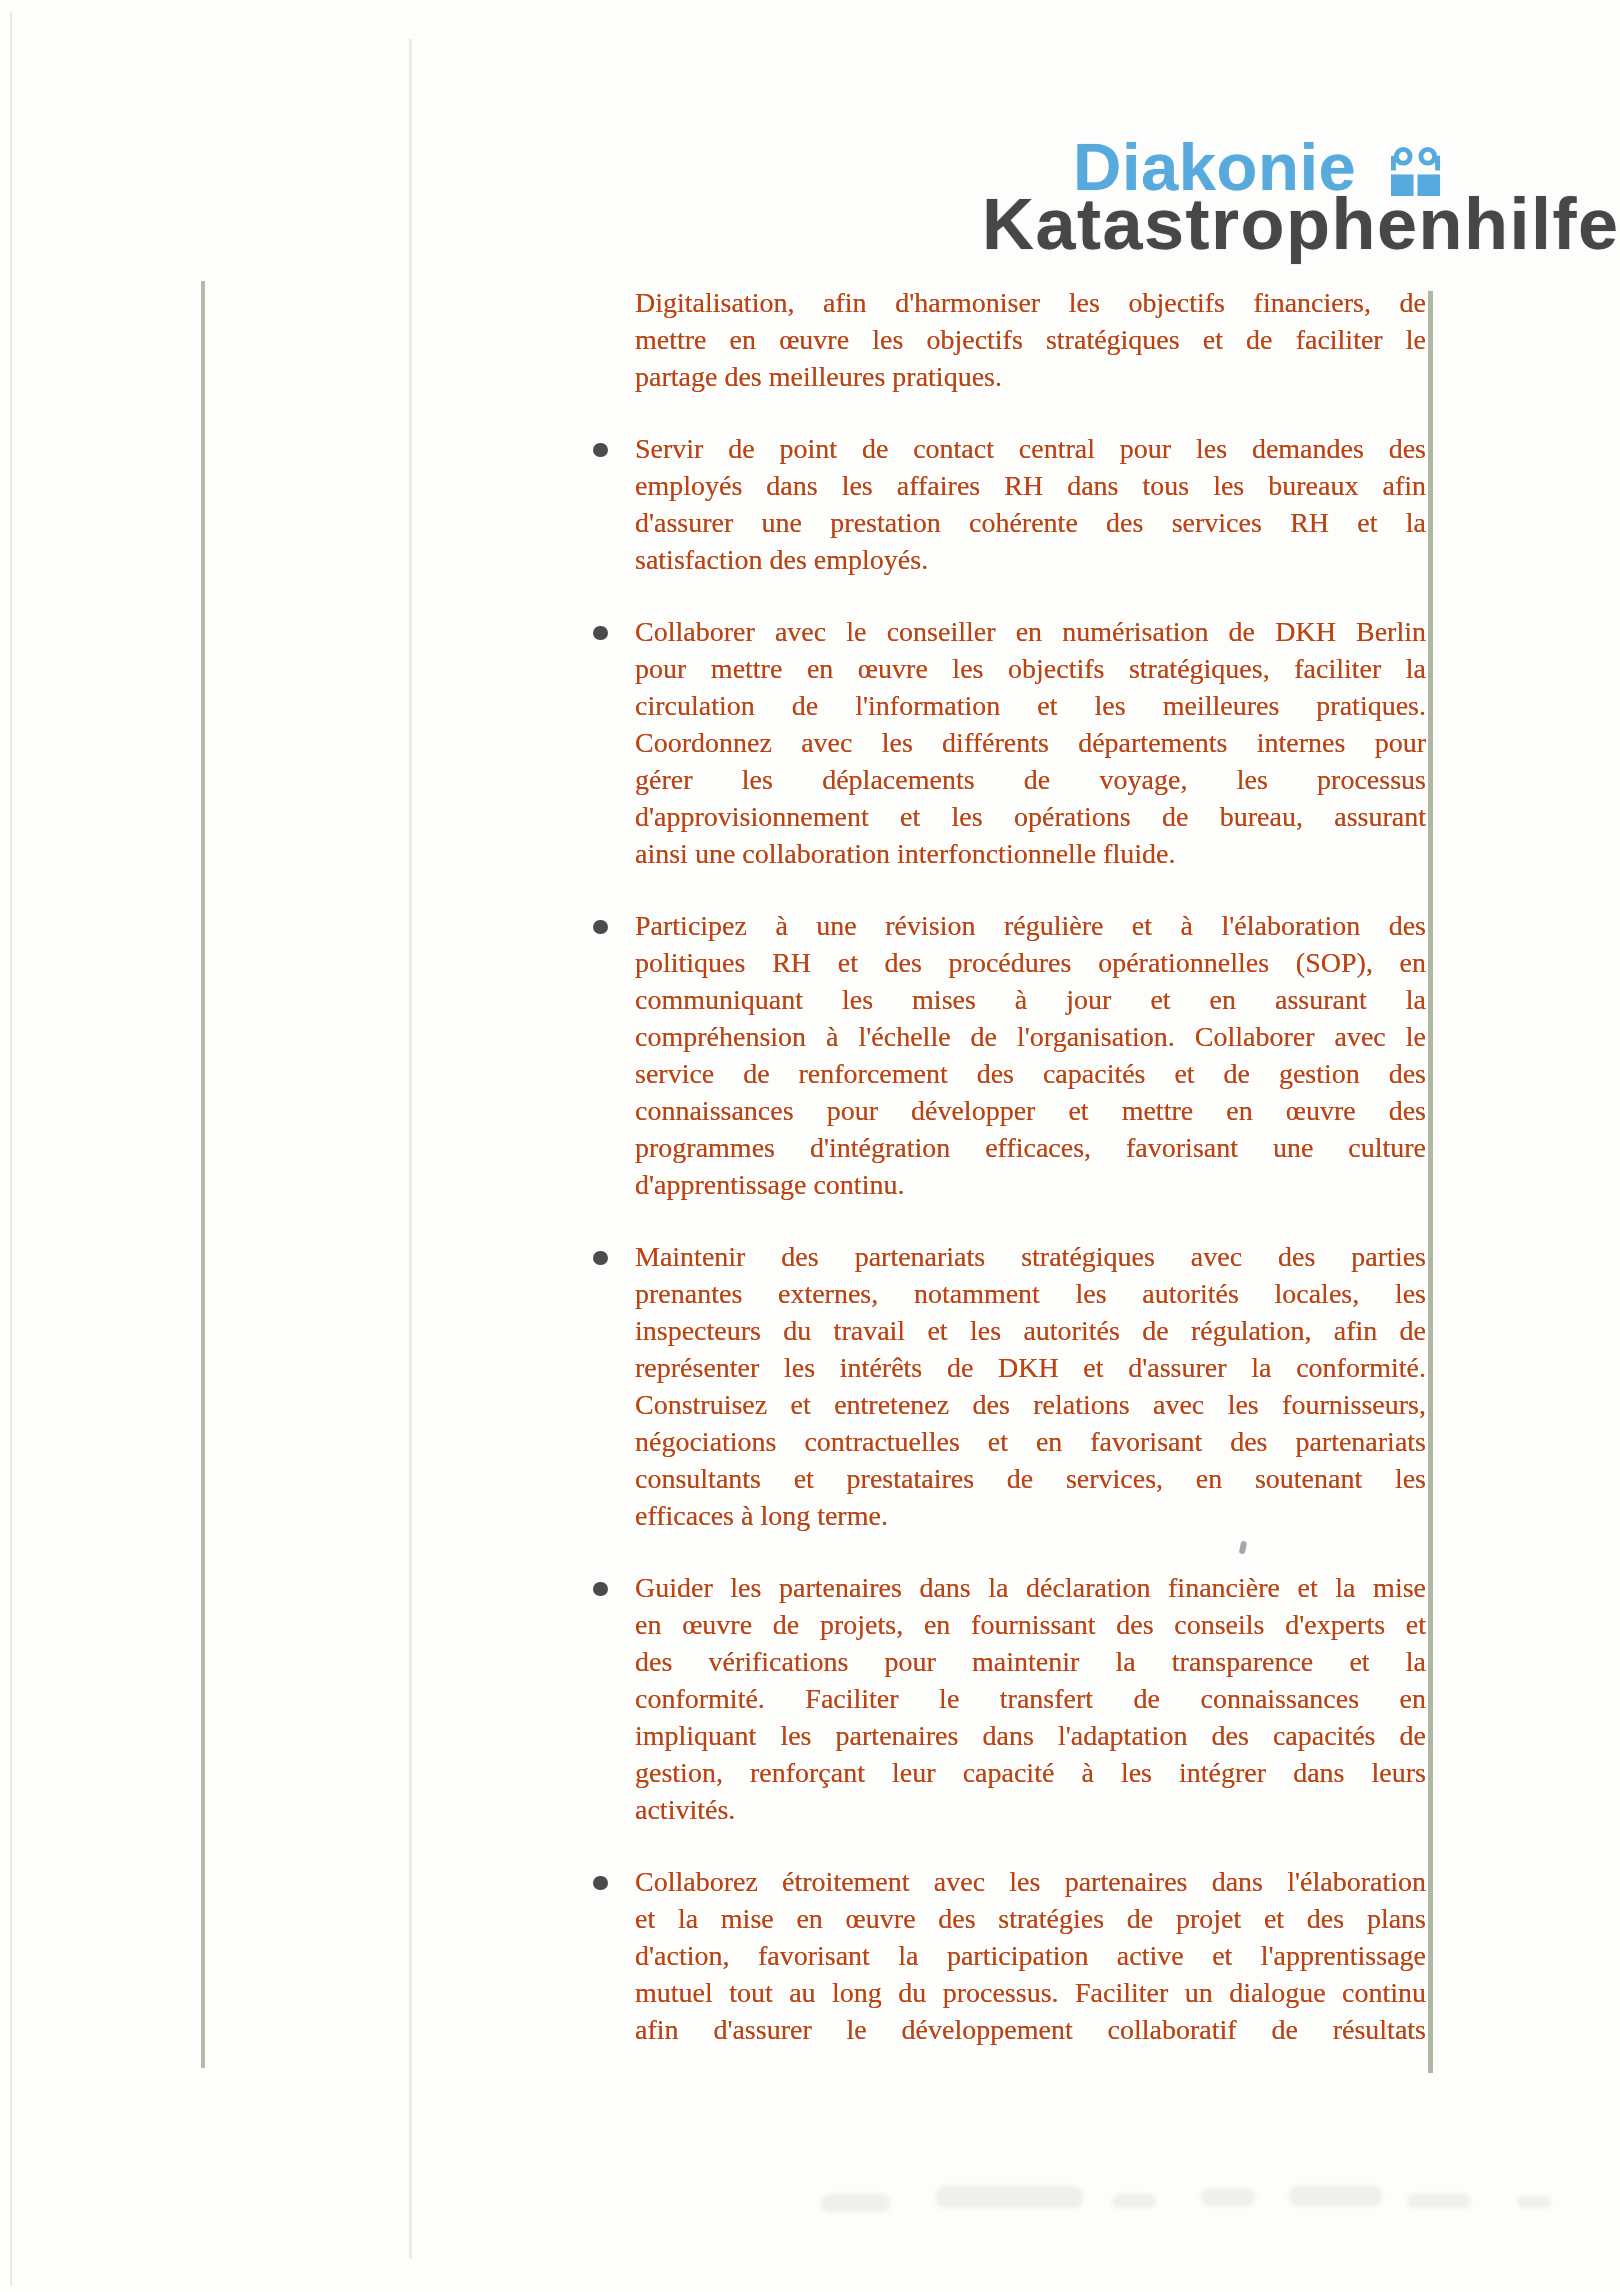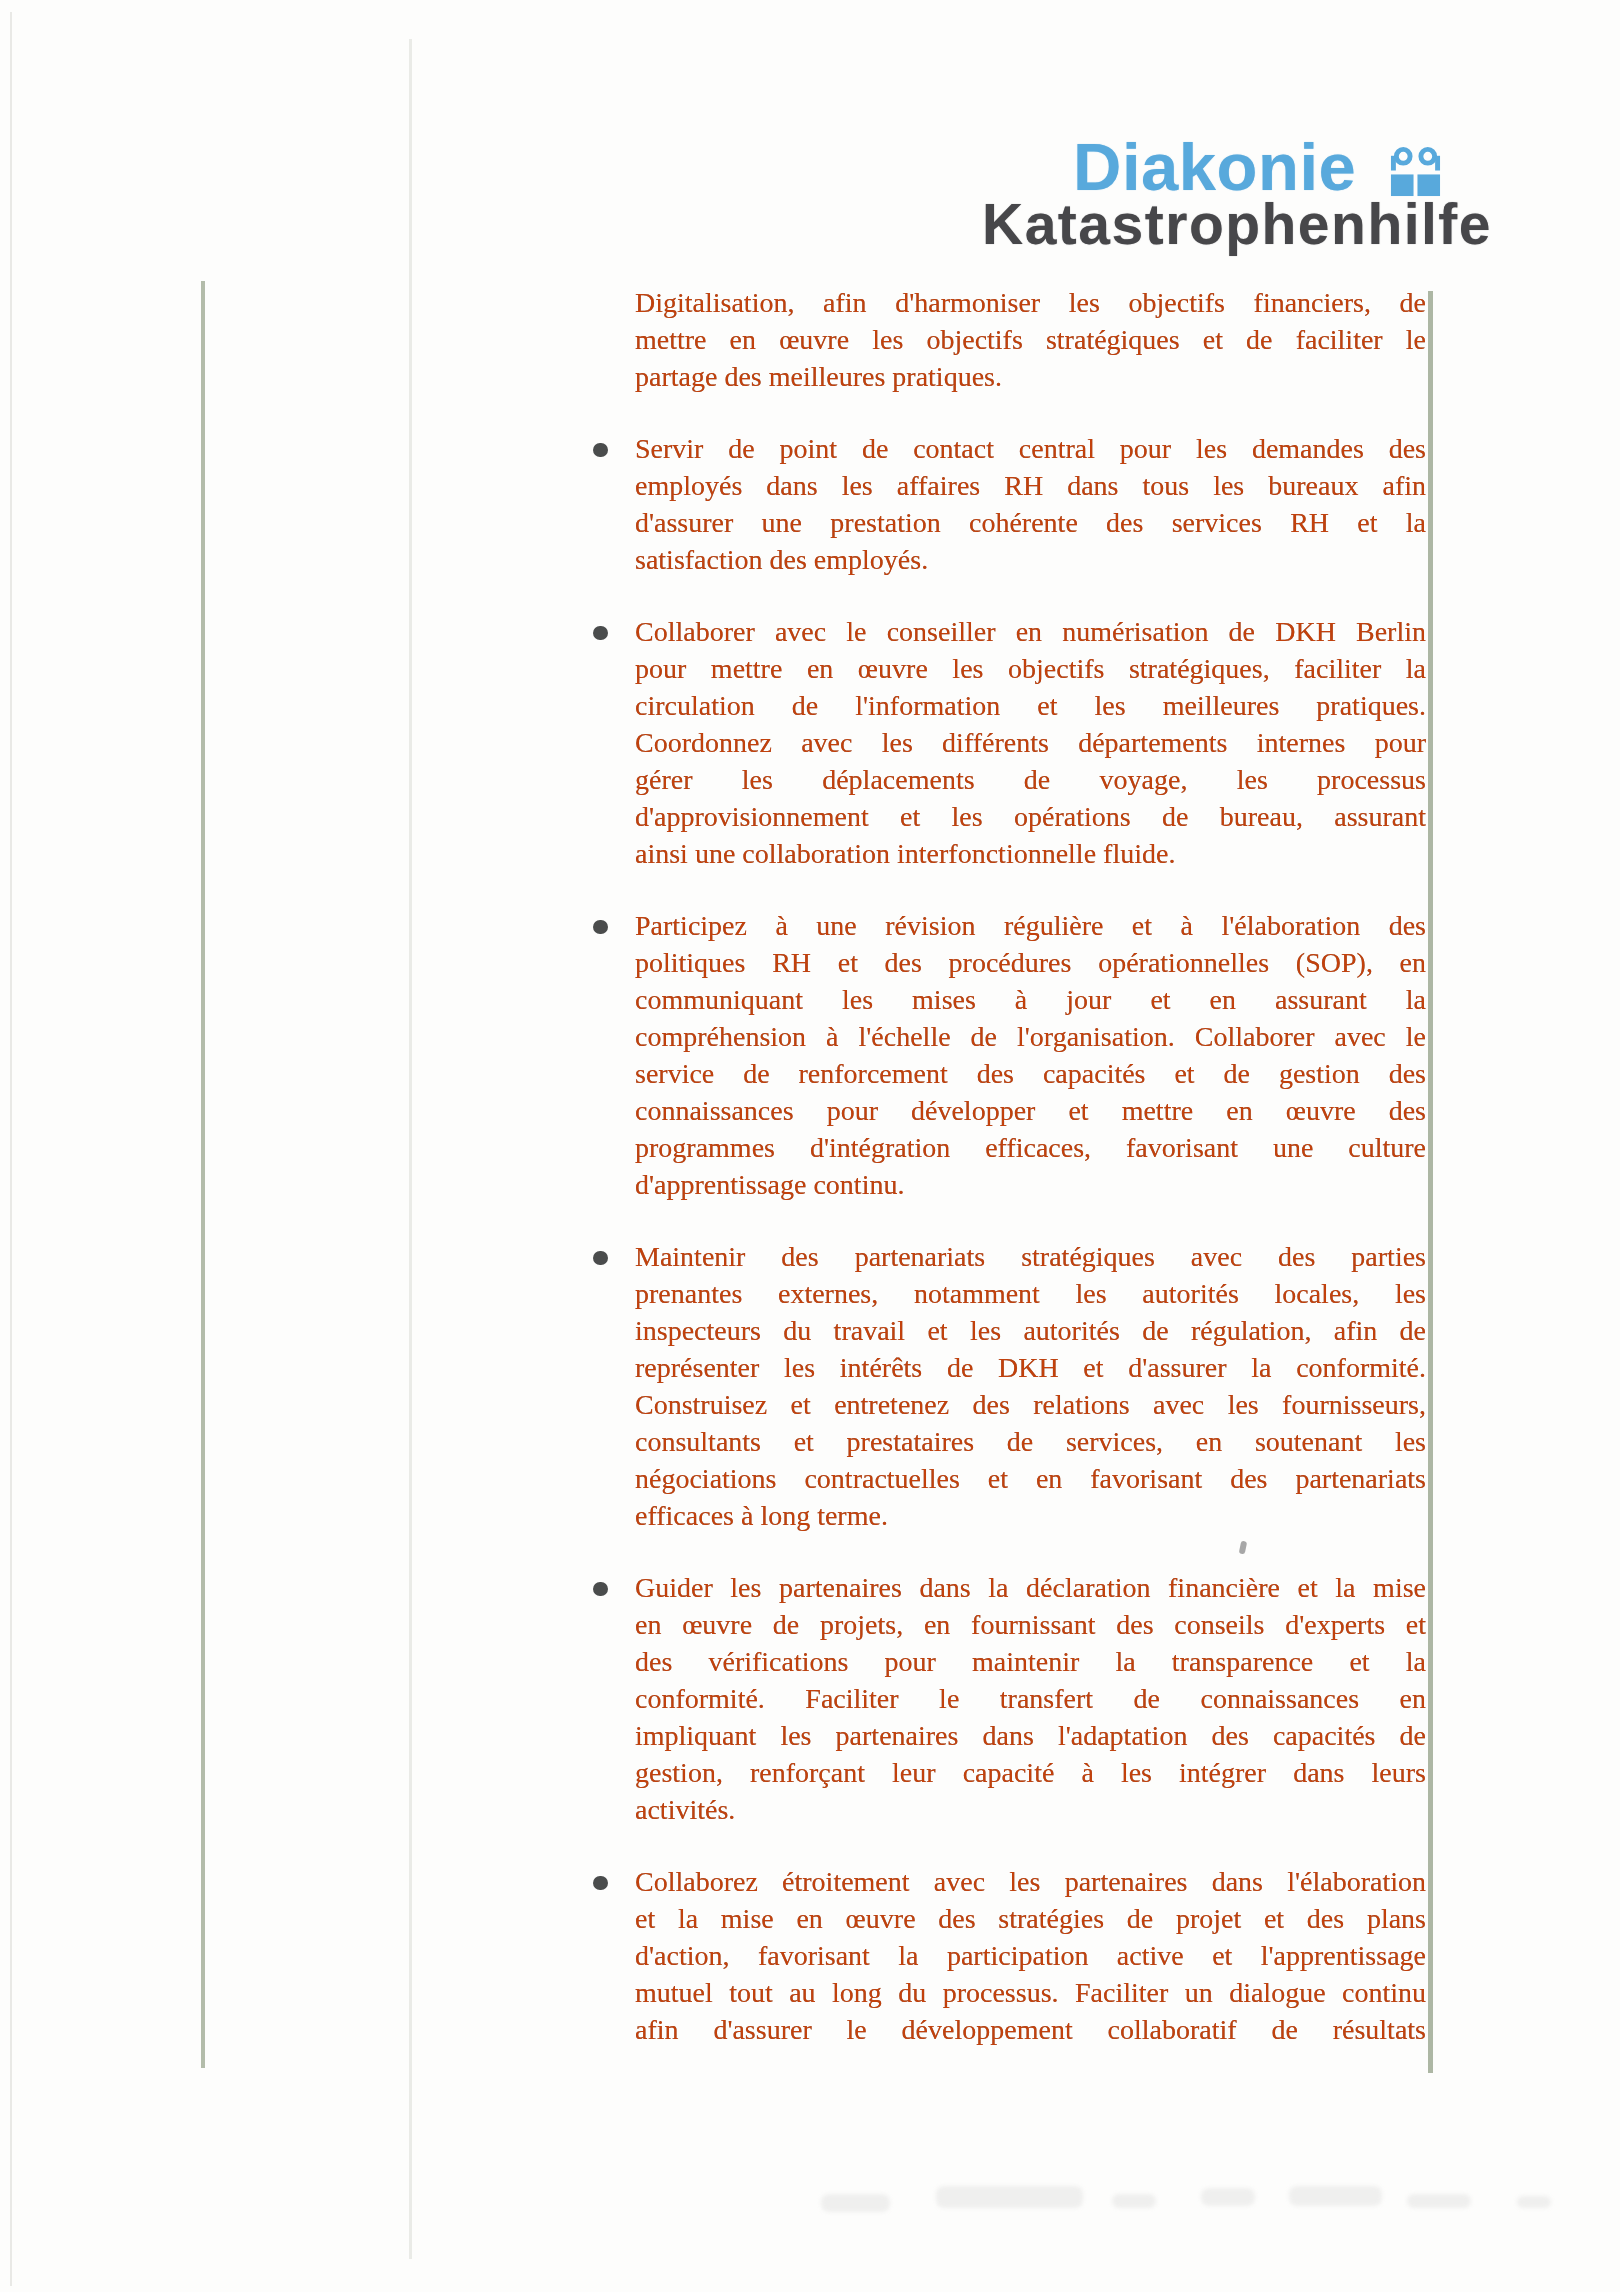--- a/index.html
+++ b/index.html
@@ -58,21 +58,21 @@
   .brand-crest {
     position: absolute;
     left: 1389px; top: 145px;
     width: 53px; height: 53px;
   }
   .brand-sub {
     position: absolute;
     left: 982px; top: 196px;
     font-family: "Liberation Sans", sans-serif;
     font-weight: bold;
-    font-size: 57px;
+    font-size: 72px;
     line-height: 57px;
     letter-spacing: 1.5px;
     color: #47474a;
     text-shadow: 0 0 1px rgba(70,70,74,0.5);
     white-space: nowrap;
   }
 
   
   .doc-body {
     position: absolute;
@@ -197,22 +197,22 @@
         </div>
   </div>
       <div class="para">
     <span class="bullet"></span>
     <div class="para-lines">
           <div class="line">Maintenir des partenariats stratégiques avec des parties</div>
           <div class="line">prenantes externes, notamment les autorités locales, les</div>
           <div class="line">inspecteurs du travail et les autorités de régulation, afin de</div>
           <div class="line">représenter les intérêts de DKH et d'assurer la conformité.</div>
           <div class="line">Construisez et entretenez des relations avec les fournisseurs,</div>
+          <div class="line">négociations contractuelles et en favorisant des partenariats</div>
           <div class="line">consultants et prestataires de services, en soutenant les</div>
-          <div class="line">négociations contractuelles et en favorisant des partenariats</div>
           <div class="line last-left">efficaces à long terme.</div>
         </div>
   </div>
       <div class="para">
     <span class="bullet"></span>
     <div class="para-lines">
           <div class="line">Guider les partenaires dans la déclaration financière et la mise</div>
           <div class="line">en œuvre de projets, en fournissant des conseils d'experts et</div>
           <div class="line">des vérifications pour maintenir la transparence et la</div>
           <div class="line">conformité. Faciliter le transfert de connaissances en</div>

